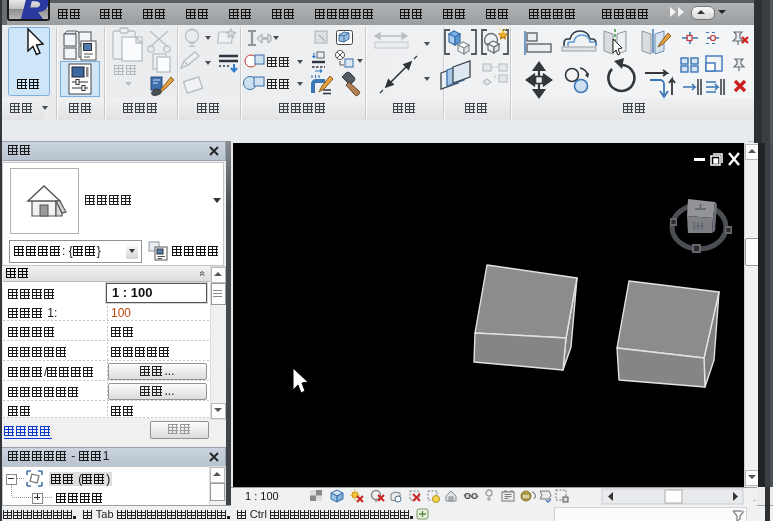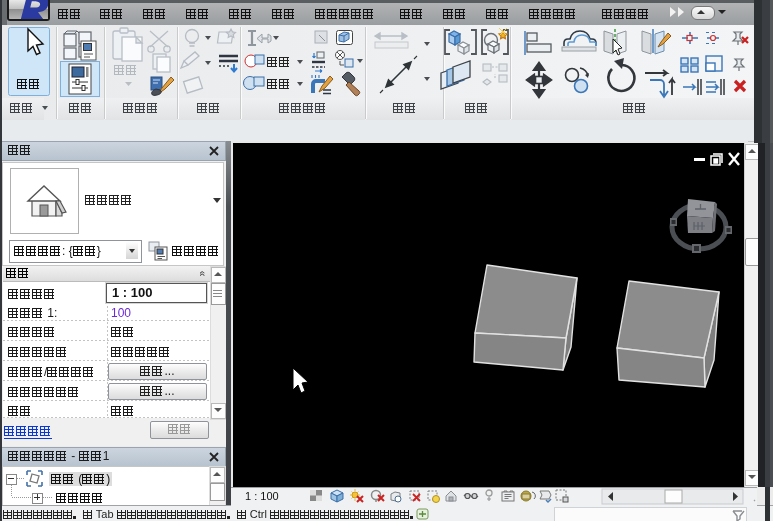--- a/index.html
+++ b/index.html
@@ -18,21 +18,21 @@
 .ptitle{background:linear-gradient(#ccd5df,#b7c3cf);border:1px solid #9aa4ae;font-size:12px;color:#1b1b1b;line-height:17px}
 #props{left:0;top:141px;width:226px;height:305px;background:#f0f0f0}
 #pbrow{left:0;top:447px;width:226px;height:58px;background:#fff}
 #statusbar{left:0;top:505px;width:773px;height:16px;background:#eff1f2;border-top:1px solid #9fa3a6;font-size:11px;color:#222;overflow:hidden}
 
 #gap{left:226px;top:141px;width:5px;height:364px;background:linear-gradient(#888d92,#4a4f54 18%,#3e4247)}
 #vp{left:231px;top:141px;width:515px;height:346px;background:#000;border-left:2px solid #e8e8e8;border-top:2px solid #e8e8e8}
 #vbar{left:231px;top:487px;width:526px;height:18px;background:#f0f1f2;border-top:1px solid #9b9fa2}
 #vsb{left:744px;top:143px;width:14px;height:344px;background:#f1f1f1;border-left:1px solid #d0d0d0}
 #darkedge{left:754px;top:0;width:19px;height:143px;background:linear-gradient(90deg,#2e3134 0 8px,#3a3d41 8px 16px,#55585b 16px)}
-.gray{color:#6d28d9}
+.gray{color:#c2410c}
 .ebtn{background:linear-gradient(#fdfdfd,#e8e8e8 60%,#dcdcdc);border:1px solid #8e9499;border-radius:2px;font-size:12px;color:#222;text-align:center}
 
 .g{display:inline-block;vertical-align:-1px}
 .tri{width:0;height:0;border-top:4px solid #4a4e53;border-left:3.5px solid transparent;border-right:3.5px solid transparent}
 .pl{font-size:12px;color:#1a1a1a}
 .dot{width:207px;height:1px;background:linear-gradient(90deg,#c3c3c3 50%,#fff 50%);background-size:4px 1px}
 </style></head>
 <body>
 
 <div class="abs" id="tabbar"></div>

